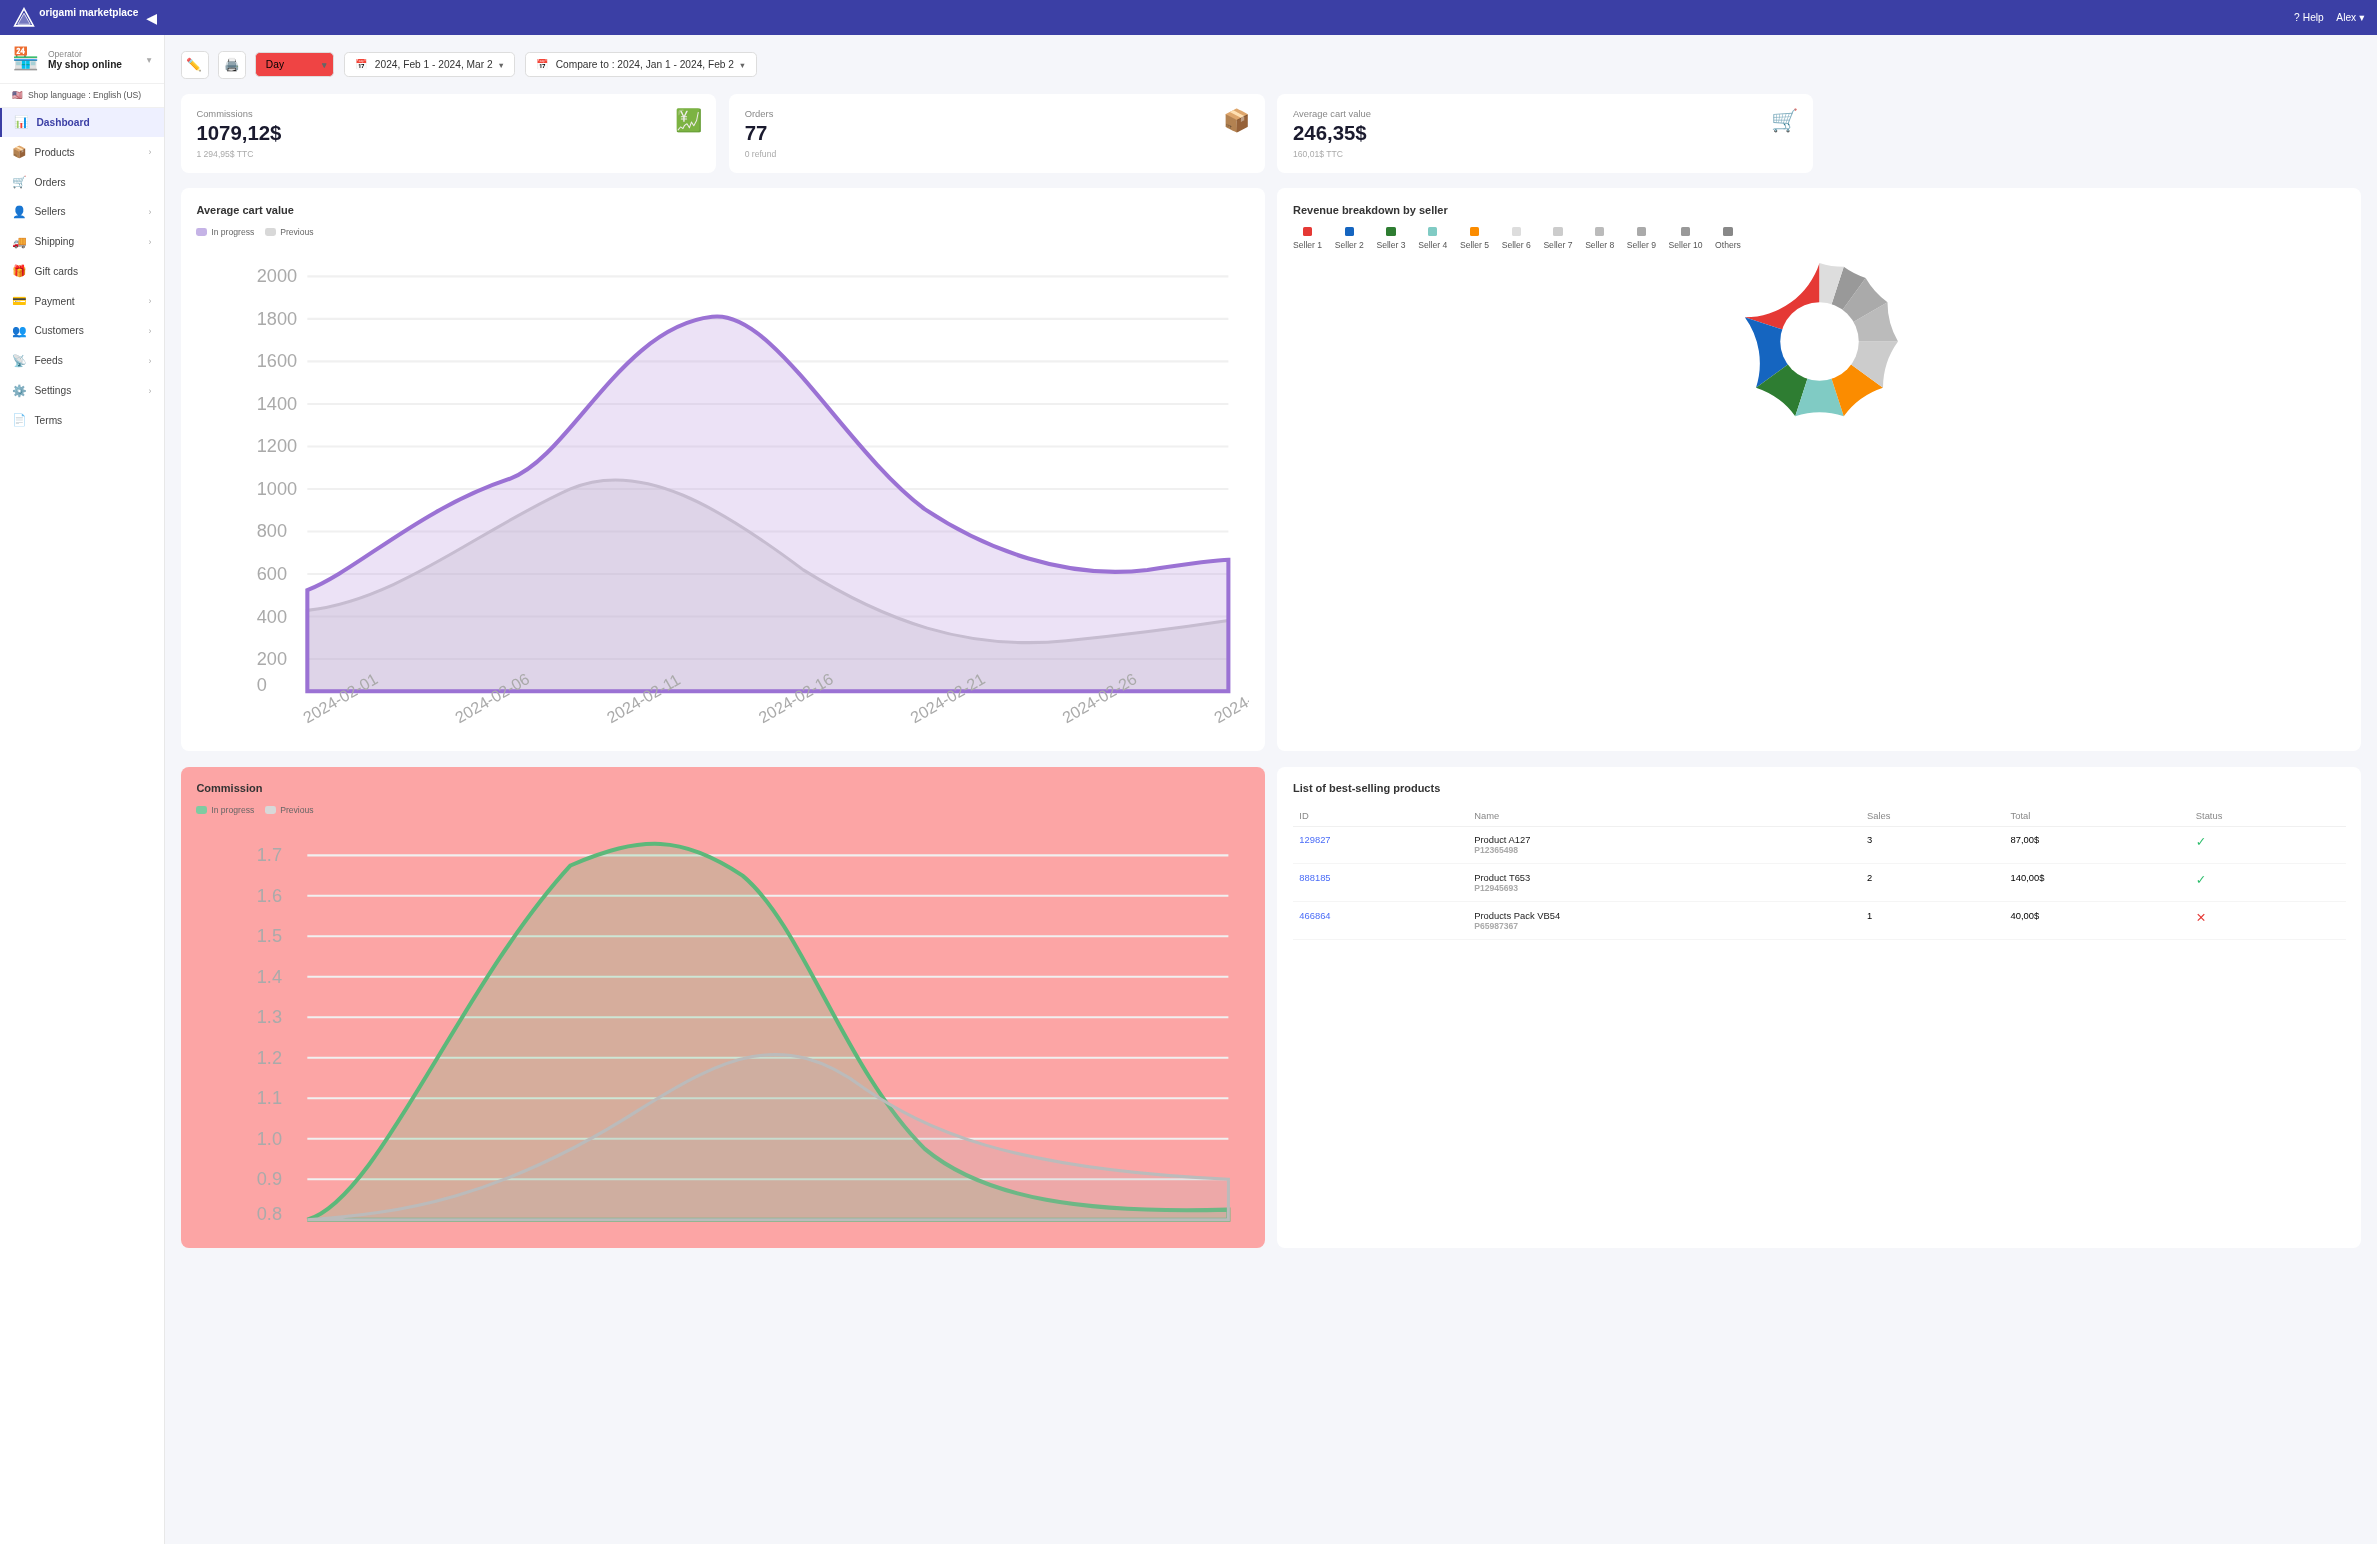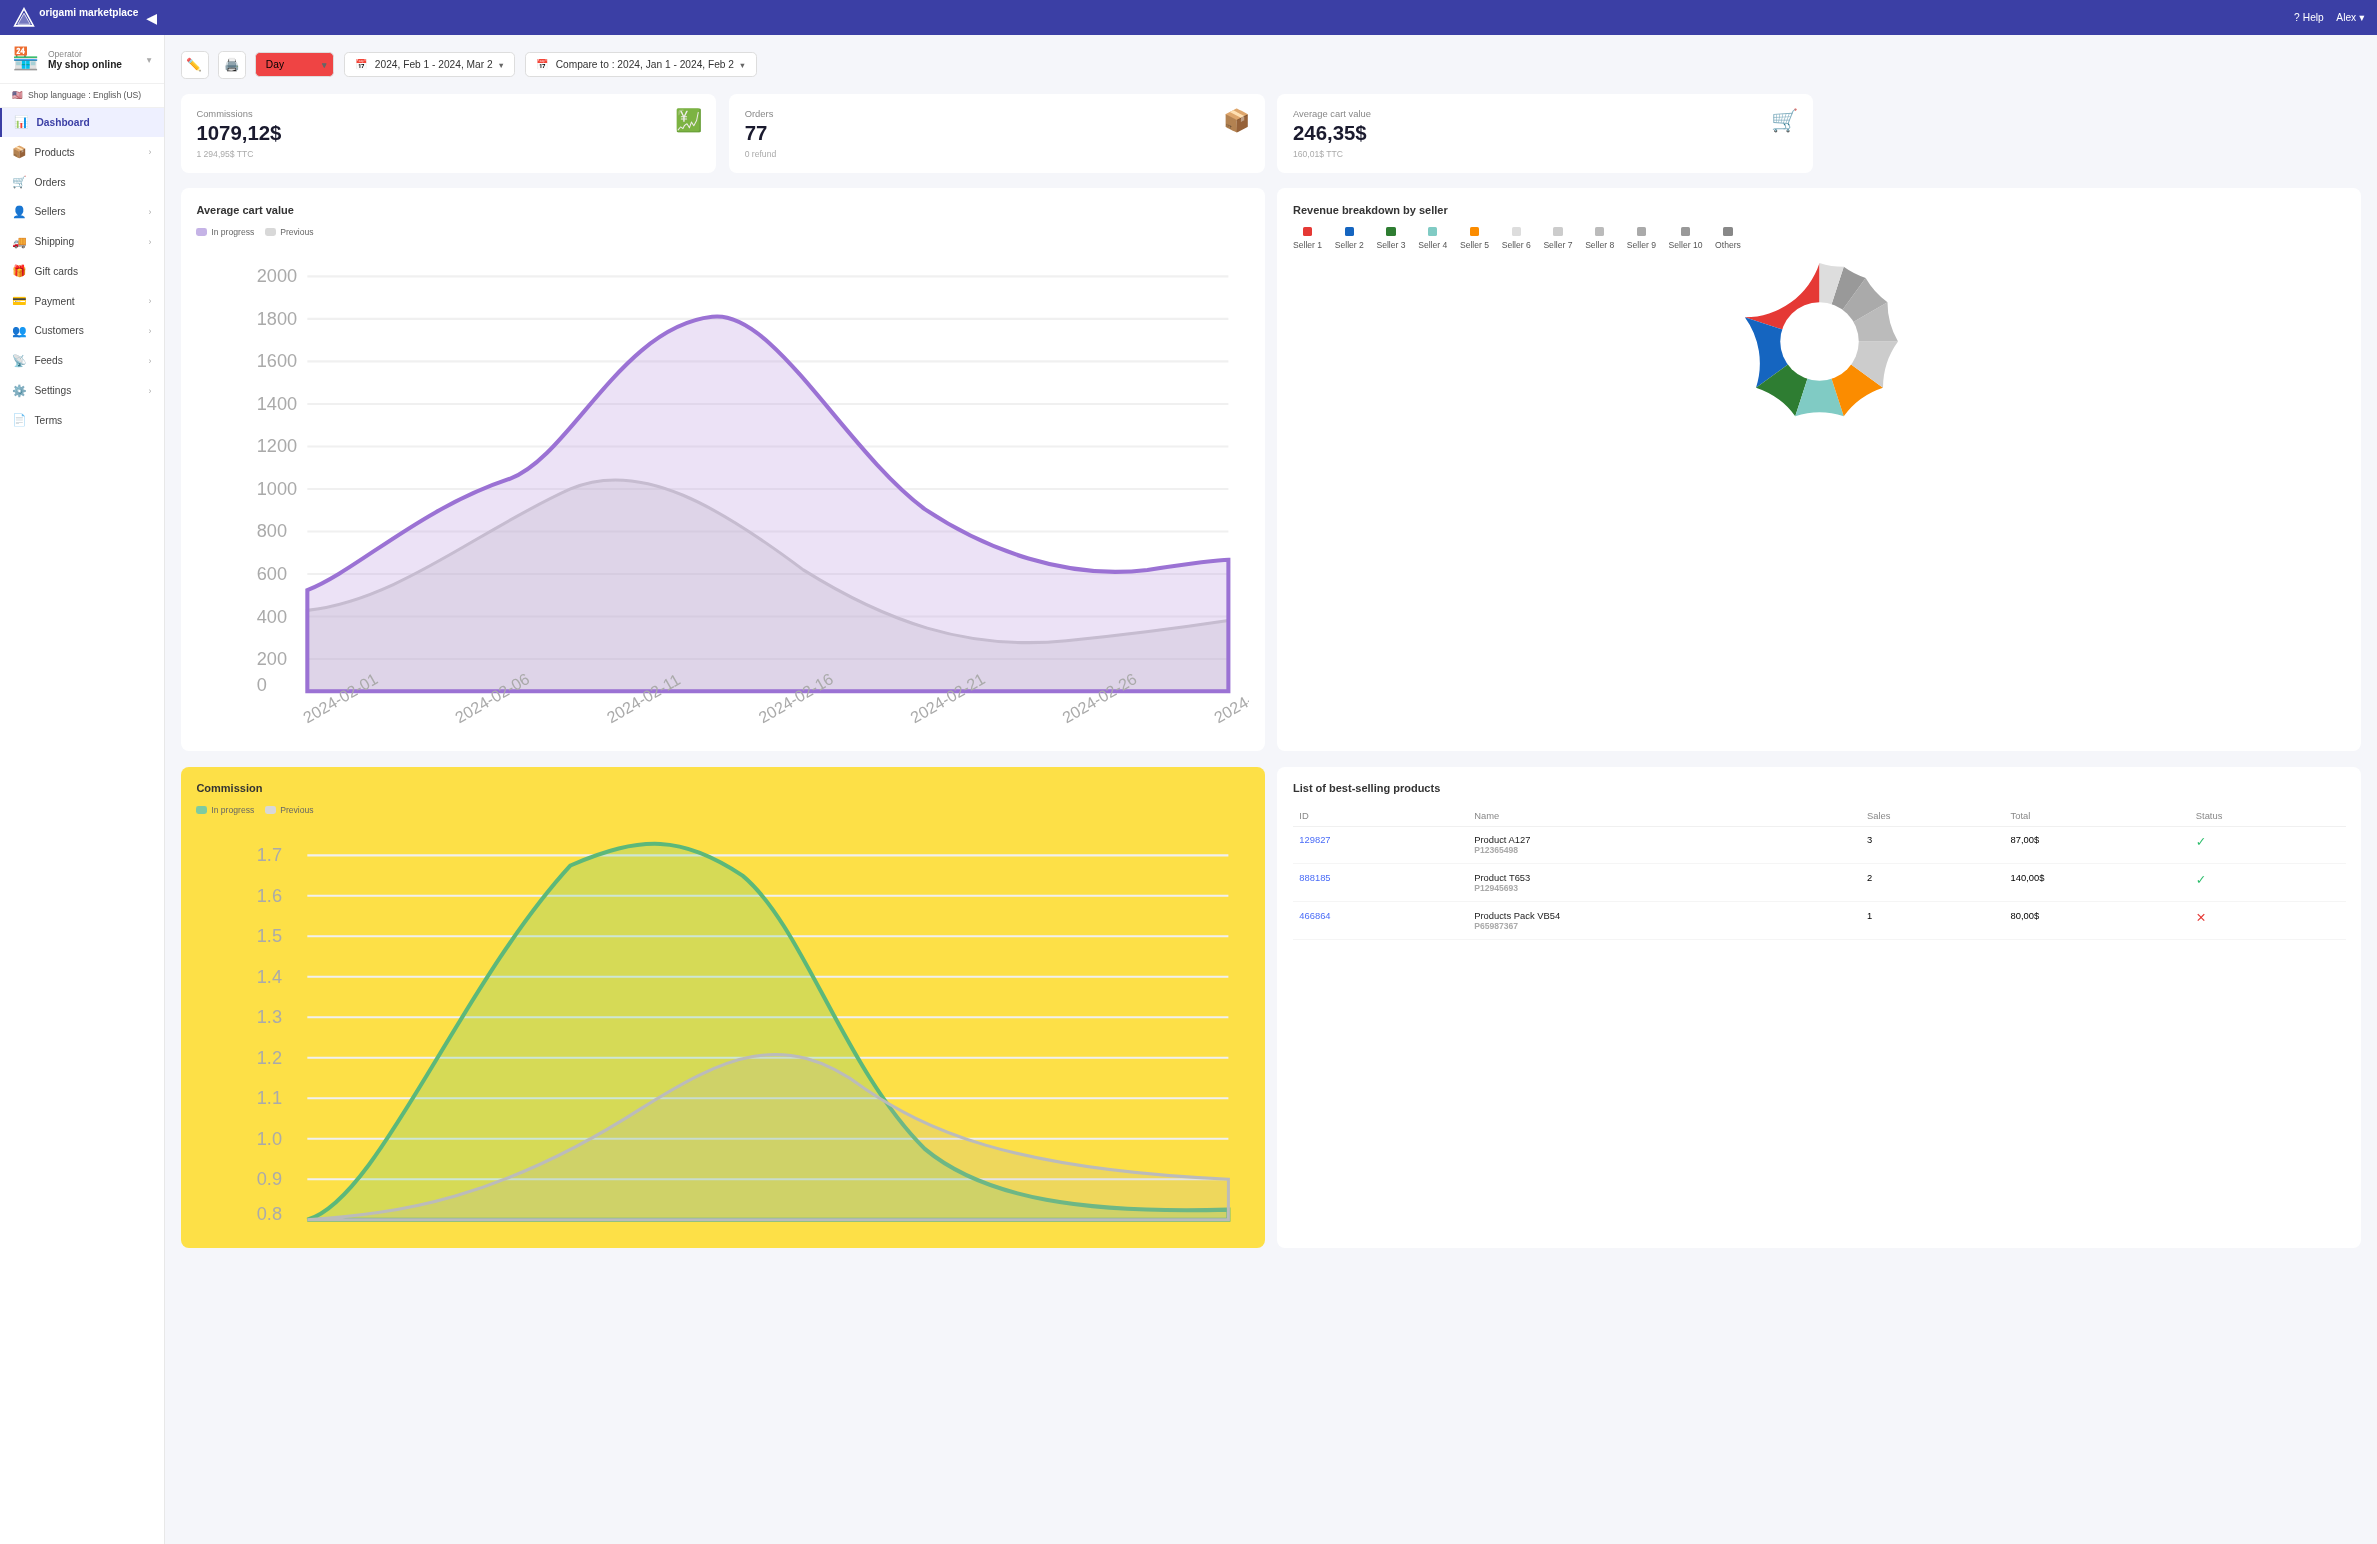--- a/index.html
+++ b/index.html
@@ -161,21 +161,21 @@
     
     .seller-legends { display: flex; flex-wrap: wrap; gap: 6.3px 12.6px; margin-bottom: 12.6px; }
     .seller-legend-item { display: flex; align-items: center; gap: 3.9px; font-size: 8.6px; color: #555; flex-direction: column; }
     .seller-dot { width: 9.4px; height: 9.4px; border-radius: 1.6px; }
 
     
     .pie-container { display: flex; justify-content: center; align-items: center; margin-top: 7.9px; }
 
     
     .bottom-row { display: grid; grid-template-columns: 1fr 1fr; gap: 12.6px; }
-    .commission-card { background: #fde047; border-radius: 7.9px; padding: 15.7px; }
+    .commission-card { background: #fca5a5; border-radius: 7.9px; padding: 15.7px; }
 
     
     .table-card { background: white; border-radius: 7.9px; padding: 15.7px; }
     .table-title { font-size: 11px; font-weight: 600; color: #333; margin-bottom: 11px; }
     .data-table { width: 100%; border-collapse: collapse; font-size: 9.4px; }
     .data-table th { text-align: left; padding: 4.7px 6.3px; color: #888; font-weight: 500; border-bottom: 0.8px solid #f0f0f0; }
     .data-table td { padding: 7.9px 6.3px; border-bottom: 0.8px solid #f5f5f5; vertical-align: top; }
     .td-id { color: #4a6cf7; font-weight: 500; }
     .td-name { font-weight: 400; color: #222; }
     .td-sku { font-size: 8.6px; color: #aaa; font-weight: bold; }
@@ -539,21 +539,21 @@
               <td>140,00$</td>
               <td class="td-status-ok">✓</td>
             </tr>
             <tr class="table-row">
               <td class="td-id">466864</td>
               <td>
                 <div class="td-name">Products Pack VB54</div>
                 <div class="td-sku">P65987367</div>
               </td>
               <td>1</td>
-              <td>80,00$</td>
+              <td>40,00$</td>
               <td class="td-status-err">✕</td>
             </tr>
           </tbody>
         </table>
       </div>
     </div>
 
   </div>
 </div>
 

